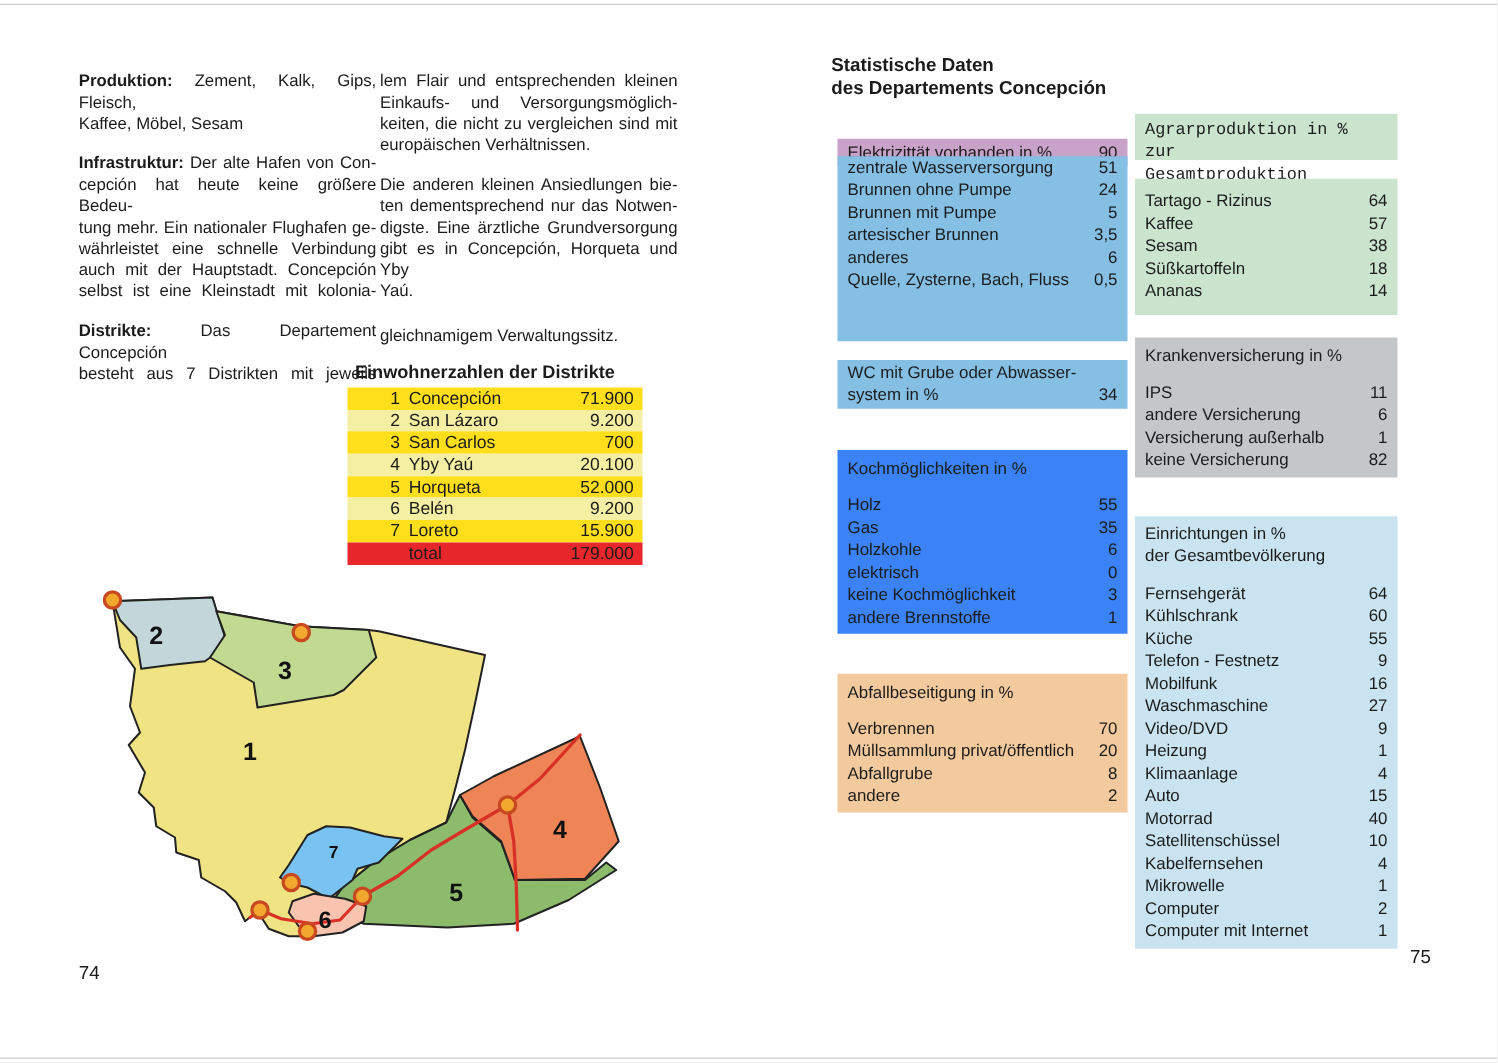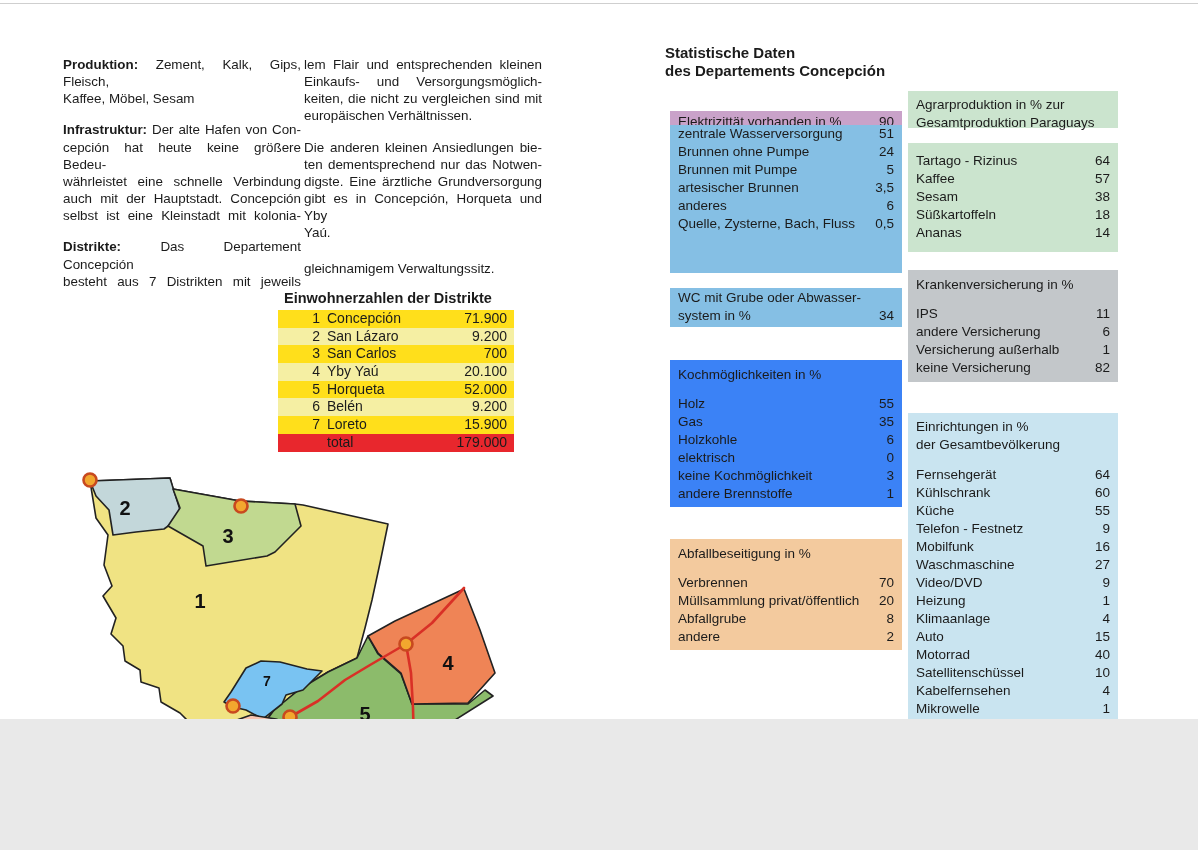--- a/index.html
+++ b/index.html
@@ -1,16 +1,16 @@
 <!DOCTYPE html>
 <html><head>
 <meta charset="utf-8">
 <style>
   html,body{margin:0;padding:0;background:#e9e9e9;}
-  .page{position:relative;width:1198px;height:719px;background:#ffffff;
+  .page{position:relative;width:1198px;height:850px;background:#ffffff;
         font-family:"Liberation Sans",sans-serif;color:#1b1b1b;overflow:hidden;margin:0 auto;}
   .hairline{position:absolute;left:0;width:100%;height:1px;background:#cfcfcf;}
   #hl-top{top:3px;} #hl-bottom{top:846px;}
 
   
   .textcol{position:absolute;width:238px;font-size:13.4px;line-height:17.15px;}
   #col1{left:63px;top:56px;}
   #col2{left:304px;top:56px;}
   .para{margin:0 0 14px 0;}
   #col1 .para.p3{margin-top:7px;}
@@ -42,21 +42,21 @@
   .stitle{height:20px;line-height:20px;padding:5px 8px 0 8px;margin-bottom:10px;white-space:nowrap;}
   .stitle2{padding:5px 8px 0 8px;line-height:18px;margin-bottom:12px;}
 
   #elec{left:670px;top:91px;width:232px;height:22px;background:#C9A2C9;margin-top:20px;}
   #elec .srow{height:22px;line-height:22px;}
   #water{left:670px;top:125px;width:232px;height:148px;background:#85BFE4;}
   #wc{left:670px;top:288px;width:232px;height:38px;background:#85BFE4;padding-top:1px;}
   #cooking{left:670px;top:360px;width:232px;height:147px;background:#3b82f6;}
   #waste{left:670px;top:539px;width:232px;height:111px;background:#F3CA9E;}
   #agri-head{left:908px;top:91px;width:210px;height:37px;background:#CBE4CE;}
-  #agri-head .stitle2{margin-bottom:5px;}
+  #agri-head .stitle2{margin-bottom:5px;font-family:Liberation Mono, monospace;}
   #agri{left:908px;top:143px;width:210px;height:100px;background:#CBE4CE;padding-top:9px;}
   #insurance{left:908px;top:270px;width:210px;height:112px;background:#C3C7CA;}
   #facilities{left:908px;top:413px;width:210px;height:346px;background:#C9E4F0;}
 
   
   .pagenum{position:absolute;font-size:15px;}
   #pagenum-left{left:63px;top:770px;}
   #pagenum-right{left:1128px;top:757px;}
 
   
@@ -74,20 +74,21 @@
     <div class="para p1 relax">
   <div class="tline"><b class="lead">Produktion:</b><span> Zement, Kalk, Gips, Fleisch,</span></div>
 
   <div class="tline"><b class="lead"></b><span>Kaffee, Möbel, Sesam</span></div>
 </div>
     <div class="para p2">
   <div class="tline"><b class="lead">Infrastruktur:</b><span> Der alte Hafen von Con-</span></div>
 
   <div class="tline"><b class="lead"></b><span>cepción hat heute keine größere Bedeu-</span></div>
 
+  <div class="tline"><b class="lead"></b><span>tung mehr. Ein nationaler Flughafen ge-</span></div>
 
   <div class="tline"><b class="lead"></b><span>währleistet eine schnelle Verbindung</span></div>
 
   <div class="tline"><b class="lead"></b><span>auch mit der Hauptstadt. Concepción</span></div>
 
   <div class="tline"><b class="lead"></b><span>selbst ist eine Kleinstadt mit kolonia-</span></div>
 </div>
     <div class="para p3">
   <div class="tline"><b class="lead">Distrikte:</b><span> Das Departement Concepción</span></div>
 

